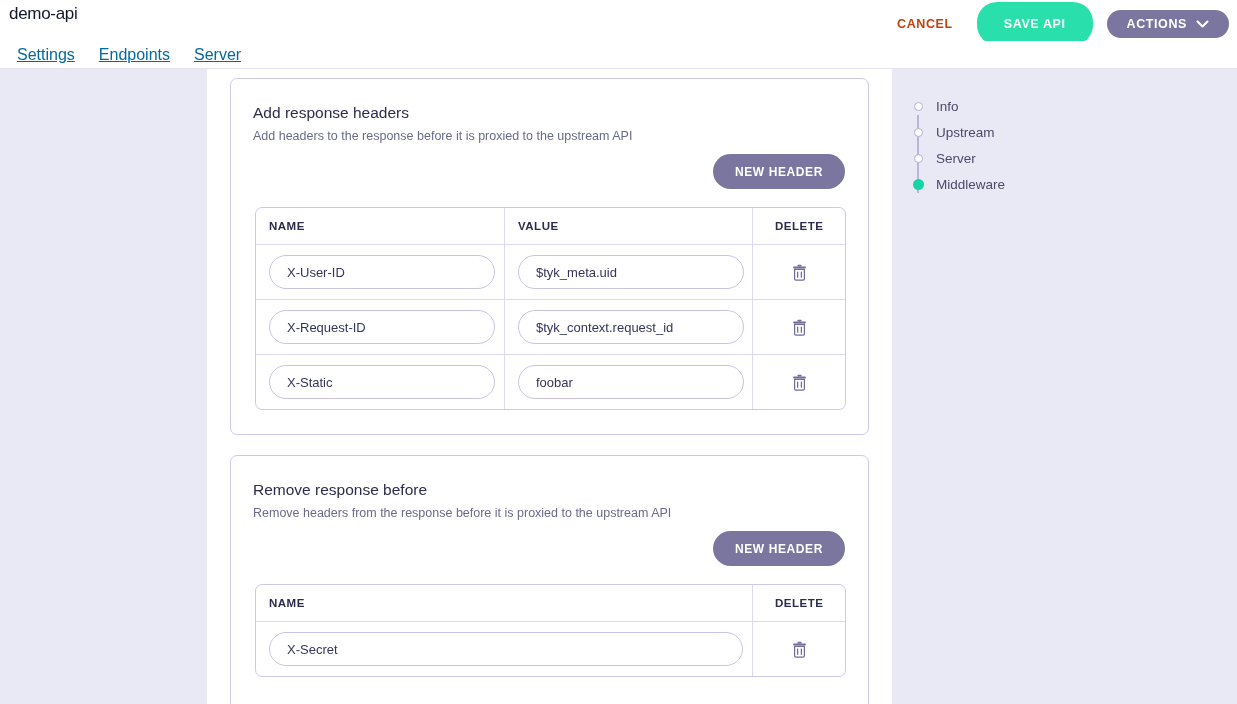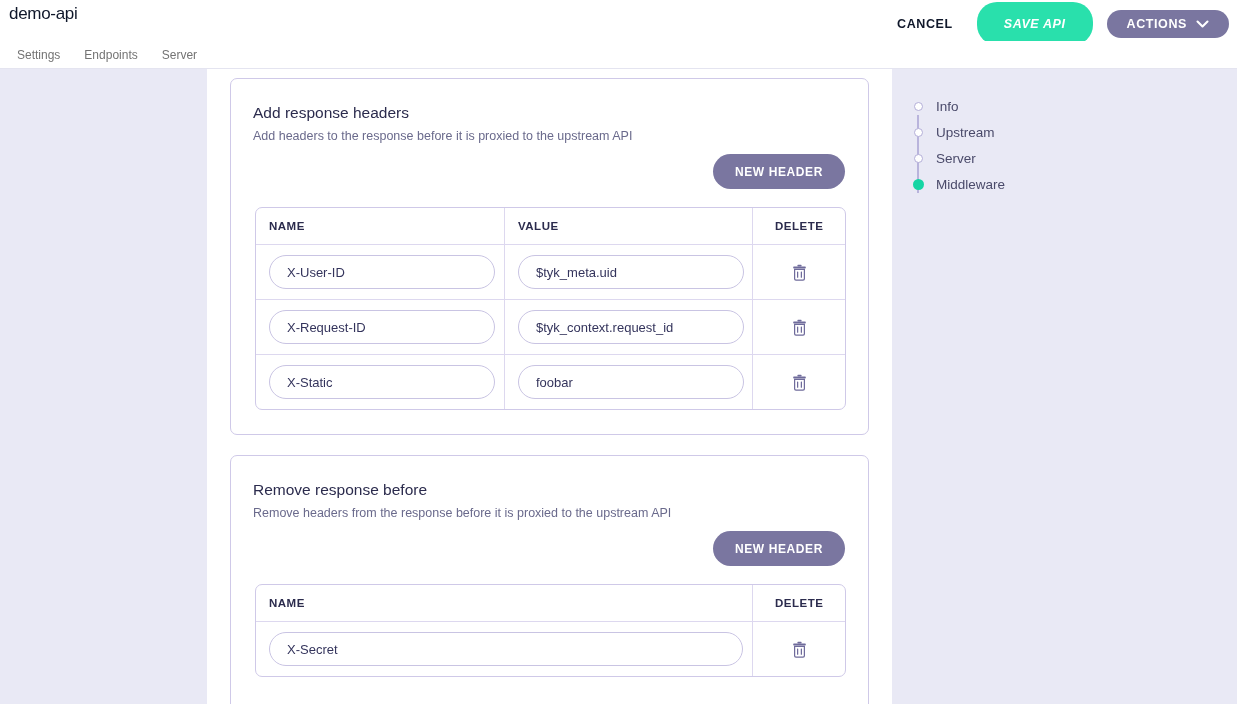--- a/index.html
+++ b/index.html
@@ -40,37 +40,36 @@
     align-items: center;
     gap: 14px;
   }
   .btn-cancel {
     background: none;
     border: none;
     font-family: inherit;
     font-size: 12.5px;
     font-weight: 700;
     letter-spacing: 0.6px;
-    color: #0f172a;
+    color: #c2410c;
     cursor: pointer;
     padding: 8px 10px;
   }
   .btn-save {
     background: #29e0ac;
     border: none;
     border-radius: 20px;
     font-family: inherit;
     font-size: 12.5px;
     font-weight: 700;
     letter-spacing: 0.6px;
     color: #ffffff;
     cursor: pointer;
     height: 43px;
     padding: 0 27px;
-    font-style: italic;
   }
   .btn-actions {
     background: #7a76a0;
     border: none;
     border-radius: 20px;
     font-family: inherit;
     font-size: 12.5px;
     font-weight: 700;
     letter-spacing: 0.6px;
     color: #ffffff;
@@ -90,24 +89,25 @@
     width: 1237px;
     height: 28px;
     background: #ffffff;
     display: flex;
     align-items: center;
     padding-left: 17px;
     gap: 24px;
     border-bottom: 1px solid #e4e4f0;
   }
   .tab {
-    font-size: 12px;
-    color: #737373;
+    font-size: 16px;
+    color: #0369a1;
     cursor: pointer;
     line-height: 1;
+    text-decoration: underline;
   }
 
   
   .body-wrap {
     position: absolute;
     left: 0; top: 69px;
     width: 1009px;
     height: 635px;
   }
   .left-rail {

